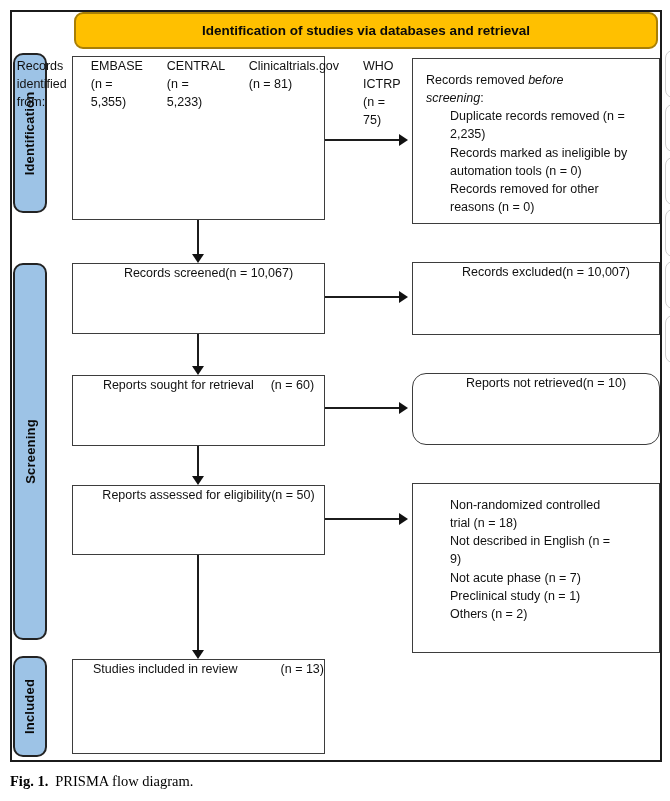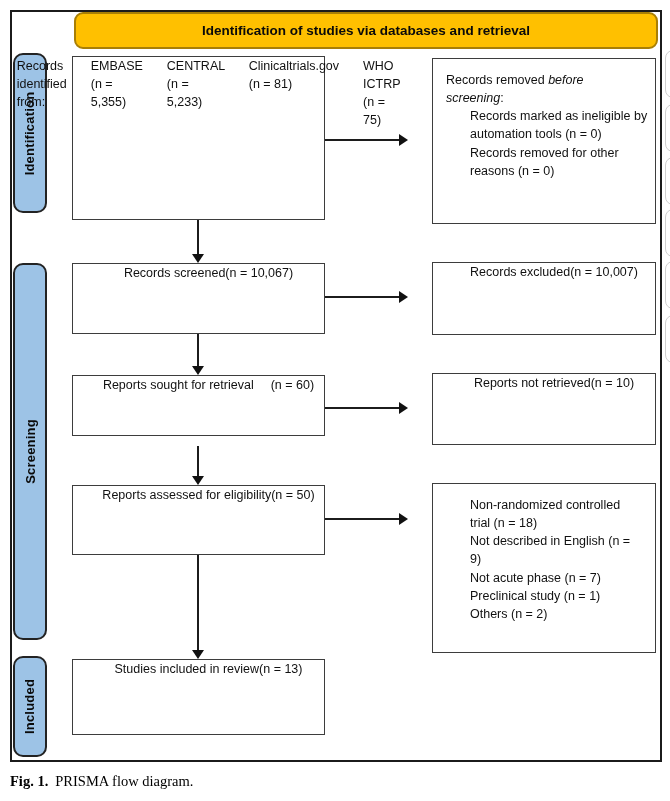--- a/index.html
+++ b/index.html
@@ -26,21 +26,21 @@
   }
   .stage span{
     transform:rotate(-90deg);white-space:nowrap;font-weight:bold;
     font-size:13px;color:#0a0a0a;letter-spacing:.2px;
   }
   .box{
     position:absolute;background:#ffffff;border:1.6px solid #3d3d3d;
     box-sizing:border-box;z-index:3;font-size:12.5px;line-height:1.45;
   }
   .col-l{left:72px;width:253px;}
-  .col-r{left:432px;width:224px;}
+  .col-r{left:412px;width:248px;}
   .vcenter{display:flex;justify-content:center;padding-left:20px;}
   .toplist{padding:12px 4px 0 13px;}
   .indent{padding-left:24px;}
   .narrow172{max-width:172px;}
   .narrow182{max-width:182px;}
   .narrow166{max-width:166px;}
   .vline{position:absolute;width:2px;background:#1c1c1c;z-index:2;}
   .hline{position:absolute;height:2px;background:#1c1c1c;z-index:2;}
   .head-down{
     position:absolute;width:0;height:0;z-index:2;
@@ -98,51 +98,54 @@
     <div class="indent">CENTRAL (n = 5,233)</div>
     <div class="indent">Clinicaltrials.gov (n = 81)</div>
     <div class="indent">WHO ICTRP (n = 75)</div>
   </div>
 
   <div class="box col-l vcenter" style="top:263px;height:71px;">
     <div>Records screened</div>
     <div>(n = 10,067)</div>
   </div>
 
-  <div class="box col-l vcenter" style="top:375px;height:61px;gap:17px;">
+  <div class="box col-l vcenter" style="top:375px;height:71px;gap:17px;">
     <div>Reports sought for retrieval</div>
     <div>(n = 60)</div>
   </div>
 
   <div class="box col-l vcenter" style="top:485px;height:70px;">
     <div>Reports assessed for eligibility</div>
     <div>(n = 50)</div>
   </div>
 
-  <div class="box col-l vcenter" style="top:659px;height:76px;">
+  <div class="box col-l vcenter" style="top:659px;height:95px;justify-content:space-between;">
     <div>Studies included in review</div>
     <div>(n = 13)</div>
   </div>
 
   <div class="box col-r toplist" style="top:58px;height:166px;">
     <div class="narrow172"><span>Records removed </span><em>before screening</em><span>:</span></div>
+    <div class="indent">
+        <div class="narrow182">Duplicate records removed (n = 2,235)</div>
+      </div>
     <div class="indent">
         <div class="narrow182">Records marked as ineligible by automation tools (n = 0)</div>
       </div>
     <div class="indent">
         <div class="narrow182">Records removed for other reasons (n = 0)</div>
       </div>
   </div>
 
   <div class="box col-r vcenter" style="top:262px;height:73px;">
     <div>Records excluded</div>
     <div>(n = 10,007)</div>
   </div>
 
-  <div class="box col-r vcenter" style="top:373px;height:72px;">
+  <div class="box col-r vcenter" style="top:373px;height:72px;border-radius:14px;">
     <div>Reports not retrieved</div>
     <div>(n = 10)</div>
   </div>
 
   <div class="box col-r toplist" style="top:483px;height:170px;">
     <div class="indent">
         <div class="narrow166">Non-randomized controlled trial (n = 18)</div>
       </div>
     <div class="indent">
         <div class="narrow166">Not described in English (n = 9)</div>

